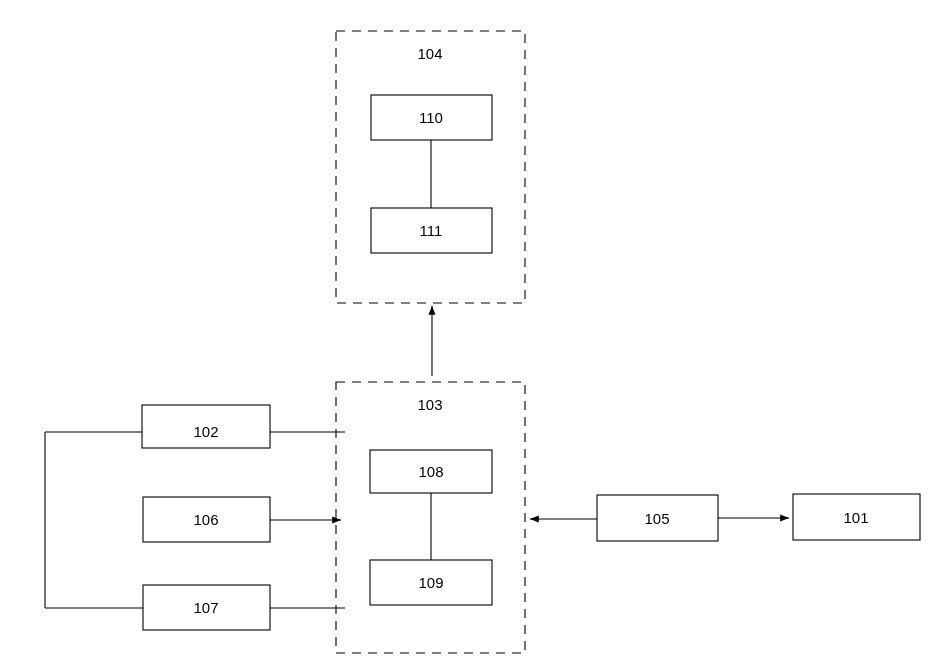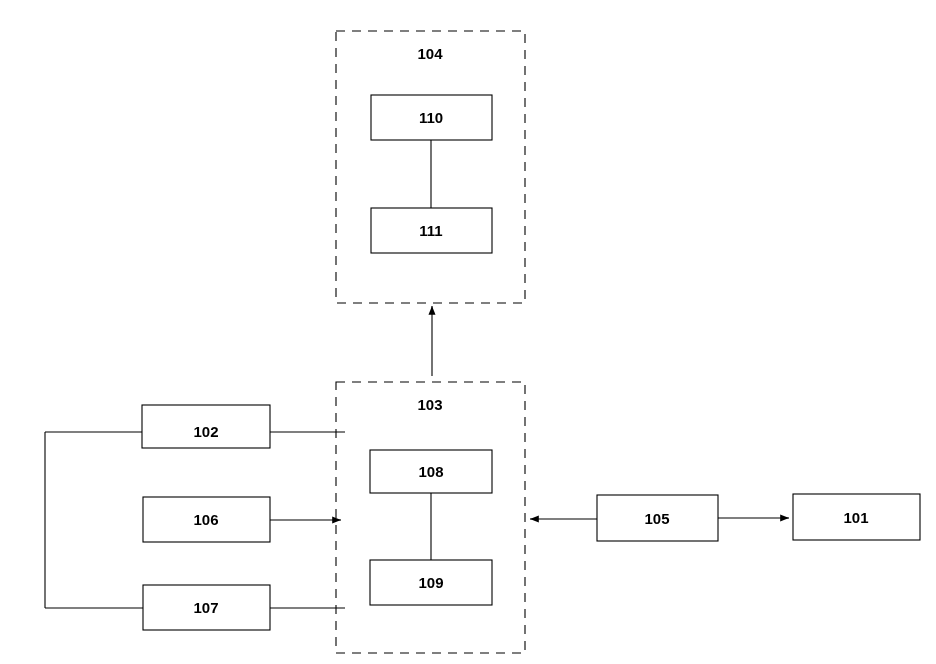--- a/index.html
+++ b/index.html
@@ -7,21 +7,20 @@
     padding: 0;
     background: #ffffff;
   }
   #canvas {
     position: relative;
     width: 936px;
     height: 664px;
     background: #ffffff;
     font-family: "Liberation Sans", sans-serif;
     overflow: hidden;
-    font-weight: bold;
   }
   svg#diagram {
     position: absolute;
     left: 0;
     top: 0;
     width: 936px;
     height: 664px;
   }
   .solid-box {
     fill: #ffffff;

